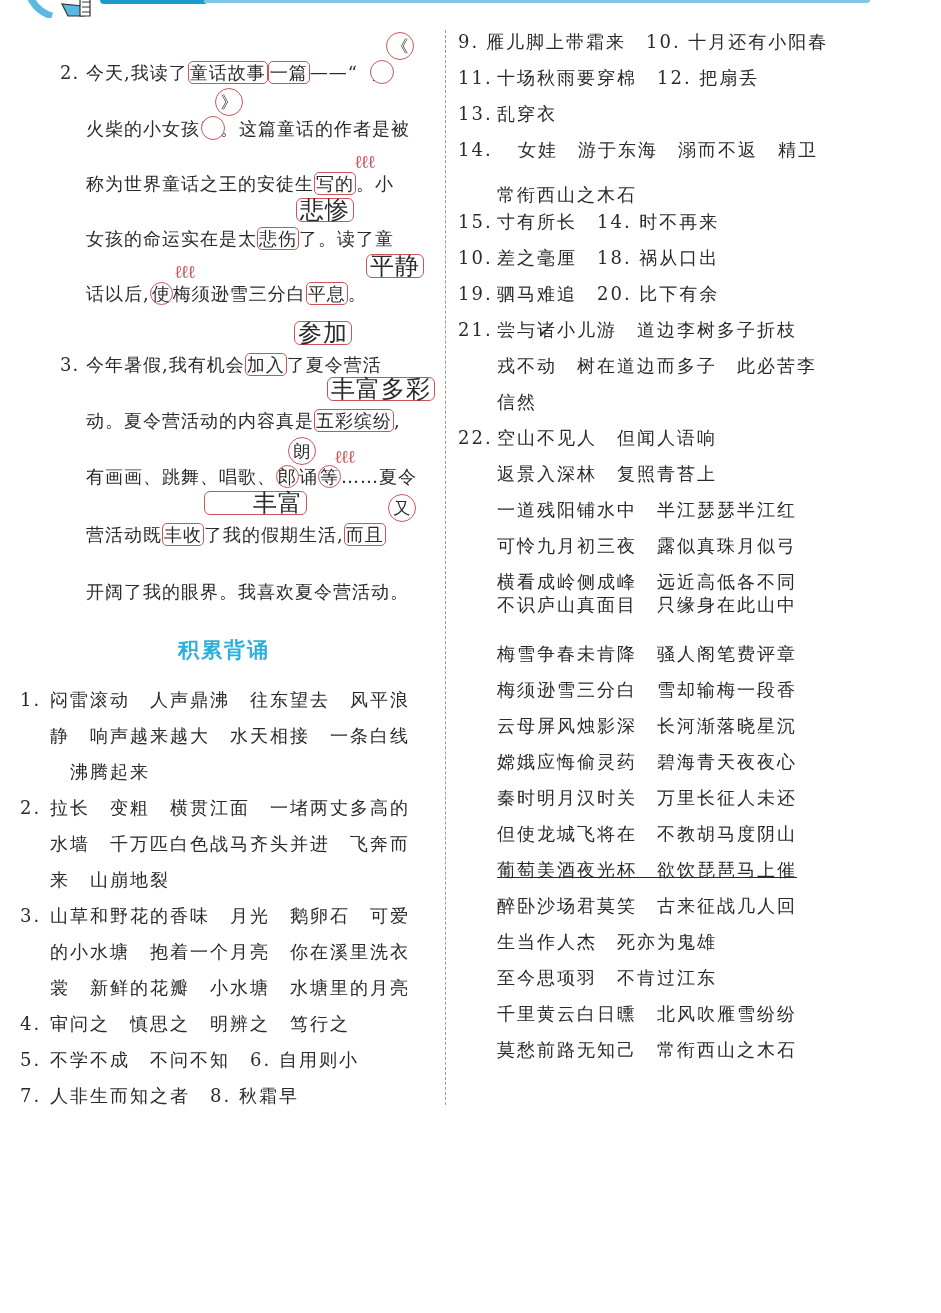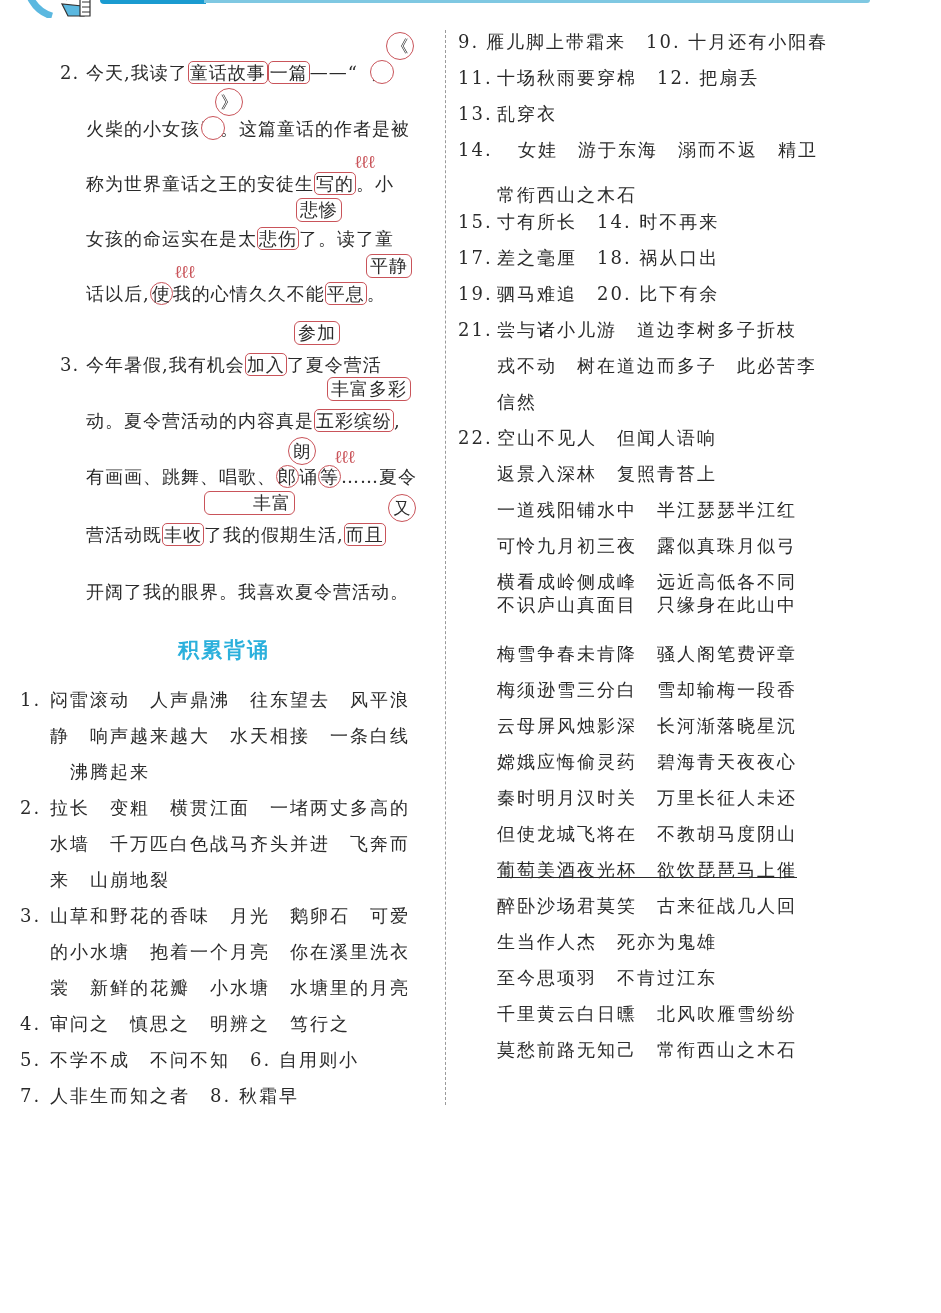--- a/index.html
+++ b/index.html
@@ -11,21 +11,21 @@
   
   .top-bar-dark { position: absolute; left: 100px; top: 0; width: 106px; height: 4px; background: #1a9bd0; border-radius: 0 0 0 6px; }
   .top-bar-light { position: absolute; left: 204px; top: 0; width: 666px; height: 3px; background: #7fc8e2; border-radius: 0 0 3px 0; }
   .mascot { position: absolute; left: 22px; top: -34px; width: 72px; height: 52px; }
   .divider { position: absolute; left: 445px; top: 30px; height: 1075px; border-left: 1px dashed #9a9a9a; }
 
   .t { position: absolute; font-size: 18px; line-height: 22px; white-space: nowrap; letter-spacing: 1px; }
   .num { font-family: "DejaVu Serif", serif; }
   .box { border: 1.5px solid #c9545a; border-radius: 5px; padding: 0 1px; }
   .anno {
-    position: absolute; font-size: 18px; line-height: 22px; border: 1.5px solid #c9545a;
+    position: absolute; font-size: 24px; line-height: 22px; border: 1.5px solid #c9545a;
     border-radius: 6px; padding: 0 3px; background: #fff; white-space: nowrap; letter-spacing: 1px;
   }
   .circ { position: absolute; width: 26px; height: 26px; border: 1.5px solid #c9545a; border-radius: 50%; text-align: center; font-size: 17px; line-height: 26px; background: #fff; }
   .curl { position: absolute; color: #c9545a; font-size: 18px; line-height: 13px; letter-spacing: -2px; }
   .section-title { position: absolute; left: 178px; top: 636px; font-family: "DejaVu Sans", sans-serif; font-size: 21px; color: #2bb0dc; letter-spacing: 2px; font-weight: bold; }
 
   .ans { position: absolute; font-size: 18px; line-height: 22px; white-space: nowrap; letter-spacing: 2px; }
 </style>
 </head>
 <body>
@@ -61,21 +61,21 @@
   </div>
   <div class="curl" style="left:354px; top:155px;">ℓℓℓ</div>
 
   <div class="anno" style="left:296px; top:198px;">悲惨</div>
   <div class="t" style="left:86px; top:228px;">
     <span>女孩的命运实在是太</span><span class="box">悲伤</span><span>了。读了童</span>
   </div>
 
   <div class="anno" style="left:366px; top:254px;">平静</div>
   <div class="t" style="left:86px; top:283px;">
-    <span>话以后,</span><span class="box" style="border-radius:50%;">使</span><span>我的心情久久不能</span><span class="box">平息</span><span>。</span>
+    <span>话以后,</span><span class="box" style="border-radius:50%;">使</span><span>梅须逊雪三分白</span><span class="box">平息</span><span>。</span>
   </div>
   <div class="curl" style="left:174px; top:265px;">ℓℓℓ</div>
 </div>
 
 <div>
   <div class="anno" style="left:294px; top:321px;">参加</div>
   <span class="t num" style="left:60px; top:354px;">3.</span>
   <div class="t" style="left:86px; top:354px;">
     <span>今年暑假,我有机会</span><span class="box">加入</span><span>了夏令营活</span>
   </div>
@@ -138,21 +138,21 @@
   <span class="ans num" style="left:458px; top:103px;">13.</span>
   <div class="ans" style="left:497px; top:103px;">乱穿衣</div>
 
   <span class="ans num" style="left:458px; top:139px;">14.</span>
   <div class="ans" style="left:518px; top:139px;">女娃　游于东海　溺而不返　精卫</div>
   <div class="ans" style="left:497px; top:175px;margin-top:9px;">常衔西山之木石</div>
 
   <span class="ans num" style="left:458px; top:211px;">15.</span>
   <div class="ans" style="left:497px; top:211px;">寸有所长　14. 时不再来</div>
 
-  <span class="ans num" style="left:458px; top:247px;">17.</span>
+  <span class="ans num" style="left:458px; top:247px;">10.</span>
   <div class="ans" style="left:497px; top:247px;">差之毫厘　18. 祸从口出</div>
 
   <span class="ans num" style="left:458px; top:283px;">19.</span>
   <div class="ans" style="left:497px; top:283px;">驷马难追　20. 比下有余</div>
 
   <span class="ans num" style="left:458px; top:319px;">21.</span>
   <div class="ans" style="left:497px; top:319px;">尝与诸小儿游　道边李树多子折枝</div>
   <div class="ans" style="left:497px; top:355px;">戎不动　树在道边而多子　此必苦李</div>
   <div class="ans" style="left:497px; top:391px;">信然</div>
 

